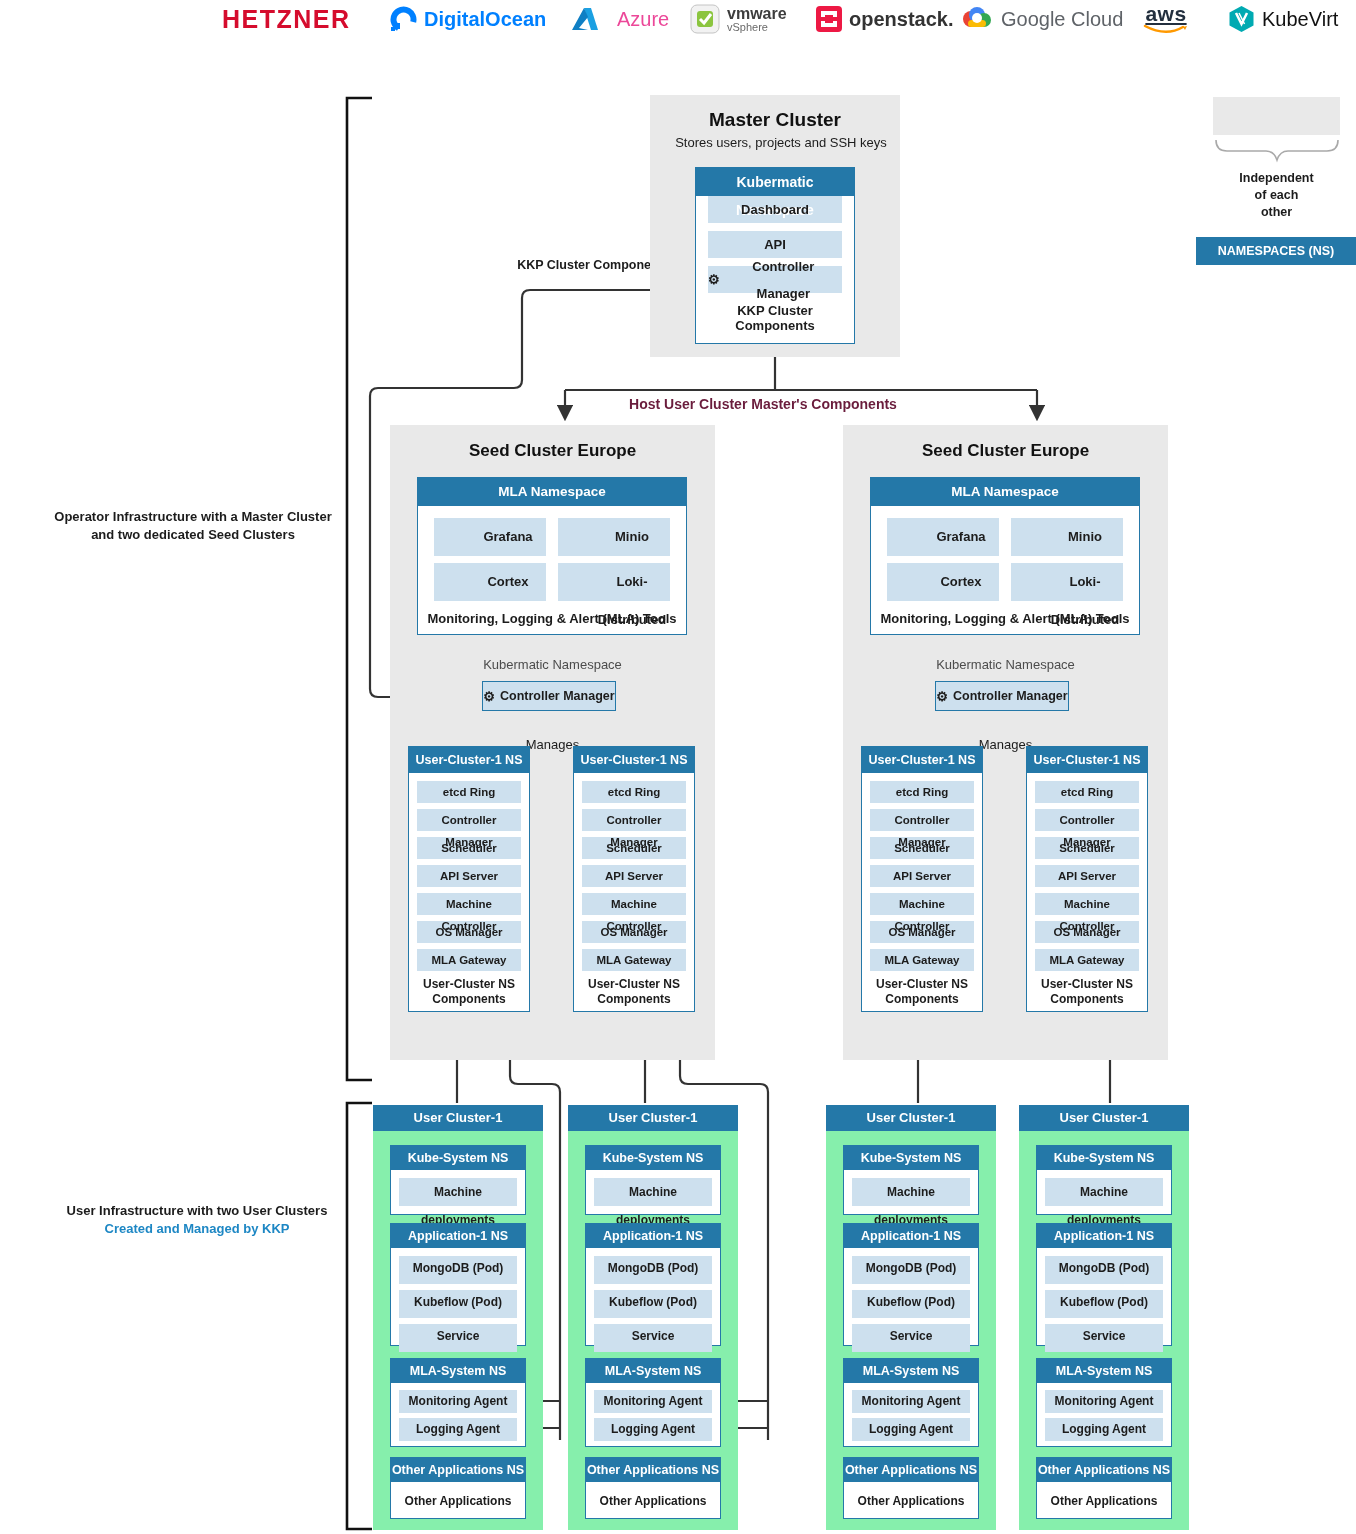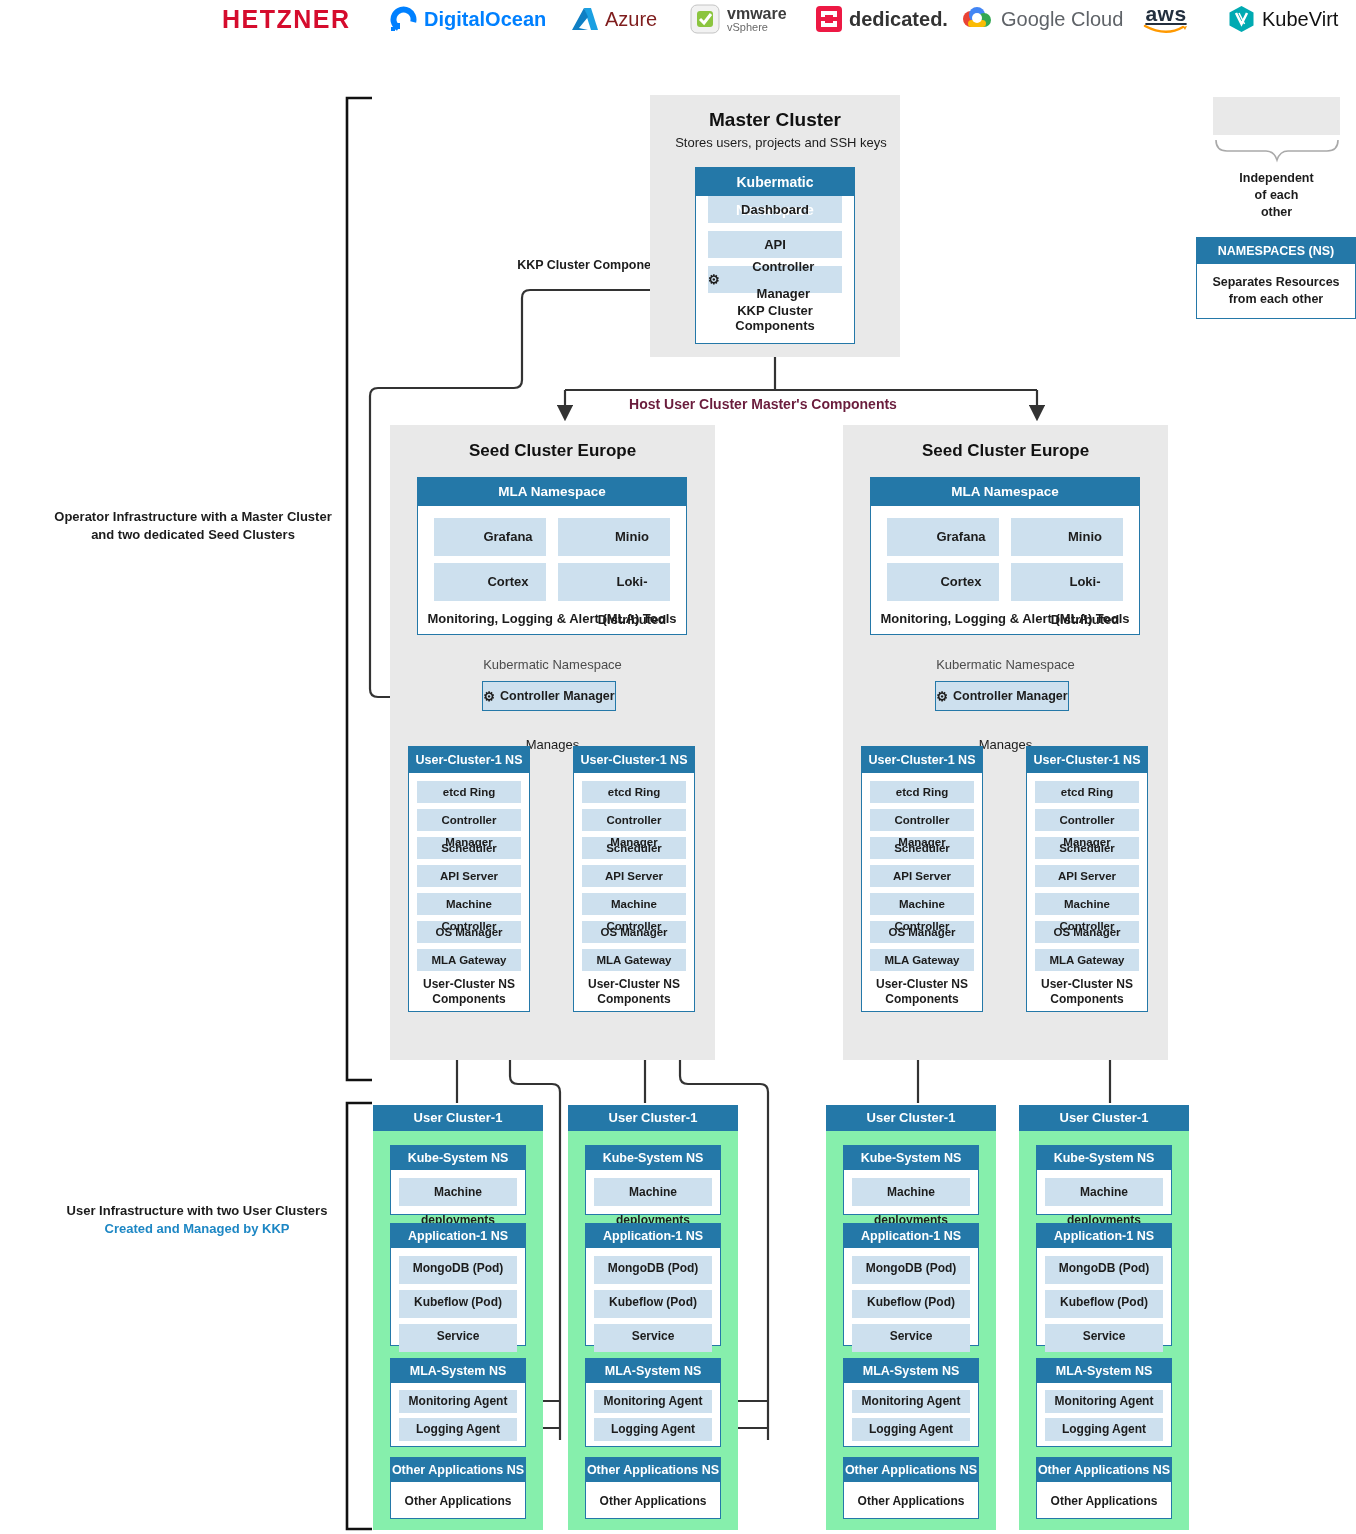--- a/index.html
+++ b/index.html
@@ -50,21 +50,21 @@
   
   .side-lbl{position:absolute;width:290px;text-align:center;font-size:13px;font-weight:600;line-height:18px;}
   .blue-sub{color:#1d87c4;}
   .kkp-lbl{position:absolute;left:505px;top:258px;width:170px;text-align:center;font-size:12.5px;font-weight:600;}
   .host-lbl{position:absolute;left:563px;top:396px;width:400px;text-align:center;font-size:14px;font-weight:700;color:#6a1c3c;}
   
   .logo{position:absolute;display:flex;align-items:center;gap:7px;height:34px;top:2px;}
   .logo .txt{white-space:nowrap;}
   .hetzner{font-weight:800;font-size:25px;color:#d50c2d;letter-spacing:1.5px;}
   .do-txt{font-weight:700;font-size:20px;color:#0080ff;}
-  .az-txt{font-weight:400;font-size:20px;color:#7f1d1d;}
+  .az-txt{font-weight:400;font-size:20px;color:#ec4899;margin-left:12px;}
   .vm-wrap{display:flex;flex-direction:column;line-height:1;}
   .vm-txt{font-weight:700;font-size:16px;color:#3d3d3d;}
   .vs-txt{font-weight:400;font-size:11px;color:#6a6a6a;}
   .os-txt{font-weight:700;font-size:20px;color:#333;}
   .gc-txt{font-weight:500;font-size:20px;color:#5f6368;}
   .aws-wrap{display:flex;flex-direction:column;align-items:center;line-height:1;}
   .aws-txt{font-weight:800;font-size:21px;color:#232f3e;letter-spacing:.5px;text-decoration:underline;}
   .kv-txt{font-weight:500;font-size:20px;color:#111;}
 </style>
 </head>
@@ -101,21 +101,21 @@
       <span class="txt vs-txt">vSphere</span>
     </span>
   </div>
   <div class="logo" style="left:816px">
     <svg width="26" height="26" viewBox="0 0 26 26">
       <rect x="0" y="0" width="26" height="26" rx="4" fill="#ed1944"></rect>
       <rect x="5" y="5" width="16" height="16" fill="#fff"></rect>
       <rect x="9" y="9" width="8" height="8" fill="#ed1944"></rect>
       <rect x="0" y="11" width="26" height="4" fill="#ed1944"></rect>
     </svg>
-    <span class="txt os-txt">dedicated.</span>
+    <span class="txt os-txt">openstack.</span>
   </div>
   <div class="logo" style="left:960px">
     <svg width="34" height="28" viewBox="0 0 34 28">
       <circle cx="11" cy="14" r="8" fill="#ea4335"></circle>
       <circle cx="17" cy="10" r="8" fill="#4285f4"></circle>
       <circle cx="24" cy="15" r="7" fill="#34a853"></circle>
       <rect x="8" y="15" width="18" height="7" rx="3.5" fill="#fbbc05"></rect>
       <circle cx="17" cy="13" r="5" fill="#fff"></circle>
     </svg>
     <span class="txt gc-txt">Google Cloud</span>
@@ -193,22 +193,20 @@
   </div>
   <div class="side-lbl pre" style="left:48px;top:508px">Operator Infrastructure with a Master Cluster
 and two dedicated Seed Clusters</div>
 
   <div class="legend-swatch"></div>
   <div class="legend-ind pre">Independent
 of each
 other</div>
   <div class="legend-box">
     <div class="bluehead">NAMESPACES (NS)</div>
-    <div class="legend-body">Separates Resources
-from each other</div>
   </div>
 
   <div class="panel" style="left:650px;top:95px;width:250px;height:262px">
     <div class="panel-title" style="top:14px;font-size:19px">Master Cluster</div>
     <div class="lbl" style="left:0;right:0;top:40px;font-size:13px">Stores users, projects and SSH keys</div>
     <div class="whitebox" style="left:45px;top:72px;width:160px;height:177px">
       <div class="bluehead m-head">Kubermatic Namespace</div>
       <div class="item m-item">Dashboard</div>
       <div class="item m-item">API</div>
       <div class="item m-item" style="display:flex;align-items:center;justify-content:center;gap:5px">

